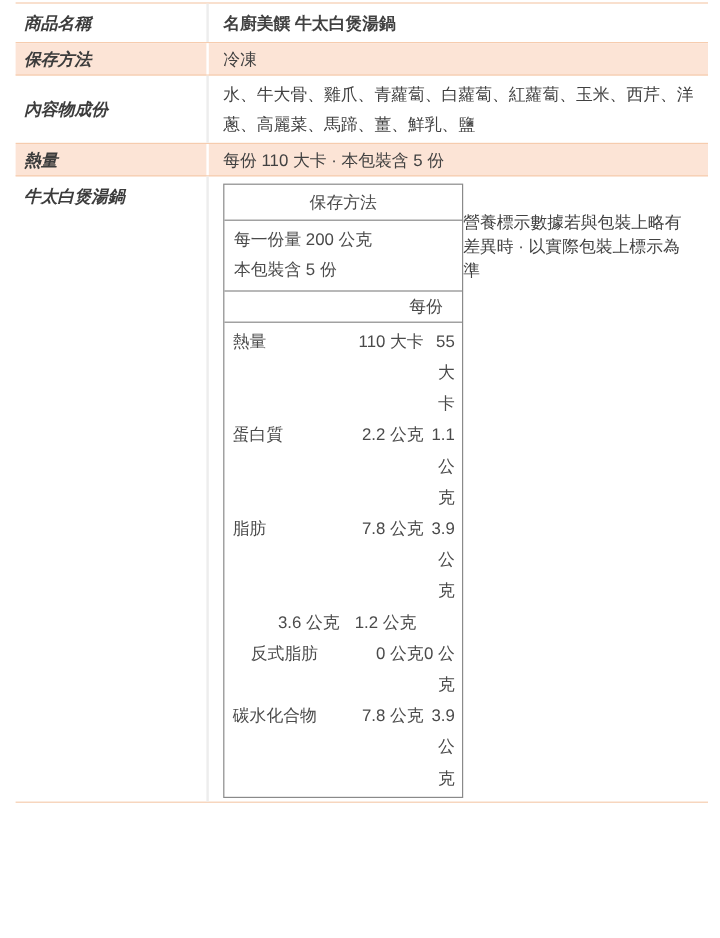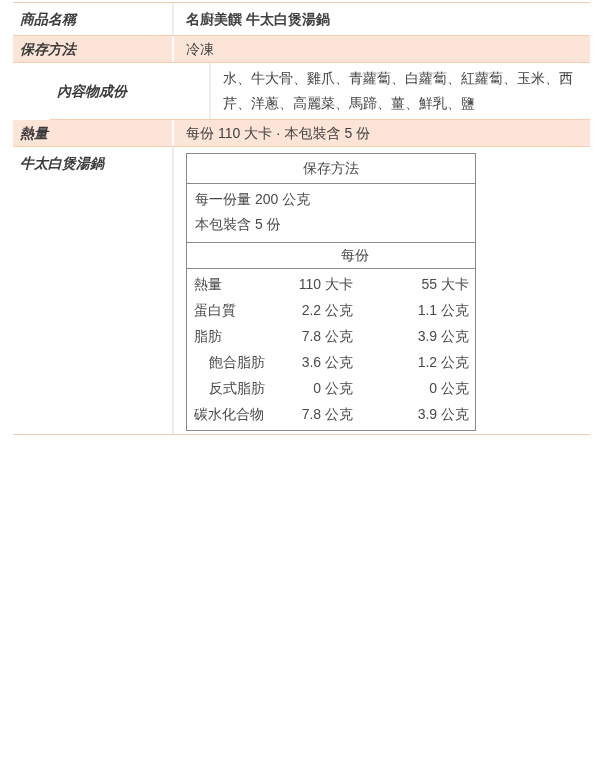--- a/index.html
+++ b/index.html
@@ -38,21 +38,21 @@
     font-style:italic;
   }
   .row .value{
     flex:1;align-self:stretch;
     display:flex;align-items:center;
     padding:3px 10px 3px 12px;
     border-left:2px solid var(--divider);
     line-height:20px;
   }
   .row.alt .value{border-left-color:#ffffff;}
-  .row.twoline{min-height:50px;margin-left:37px;}
+  .row.twoline{min-height:50px;}
   .row.twoline .value{line-height:25px;}
   .row.top .label{align-self:flex-start;padding-top:6px;}
   .row.top .value{align-items:flex-start;padding-top:6px;}
   .bold{font-weight:bold;}
 
   
   .nutri-cell{display:block;padding:13px 10px 10px 12px;}
   .nutrition{
     width:290px;
     border:1px solid var(--nborder);
@@ -126,31 +126,31 @@
               <div class="n-name">蛋白質</div>
               <div class="n-val">2.2 公克</div>
               <div class="n-val">1.1 公克</div>
             </div>
             <div class="n-row">
               <div class="n-name">脂肪</div>
               <div class="n-val">7.8 公克</div>
               <div class="n-val">3.9 公克</div>
             </div>
             <div class="n-row">
-              <div class="n-name indent">飽合脂肪</div>
               <div class="n-val">3.6 公克</div>
               <div class="n-val">1.2 公克</div>
             </div>
             <div class="n-row">
               <div class="n-name indent">反式脂肪</div>
               <div class="n-val">0 公克</div>
               <div class="n-val">0 公克</div>
             </div>
             <div class="n-row">
               <div class="n-name">碳水化合物</div>
               <div class="n-val">7.8 公克</div>
               <div class="n-val">3.9 公克</div>
             </div>
           </div>
   </div>
+  <div class="n-disclaimer">營養標示數據若與包裝上略有差異時 · 以實際包裝上標示為準</div>
 </div>
     </div>
   </div>
 
 </body></html>

